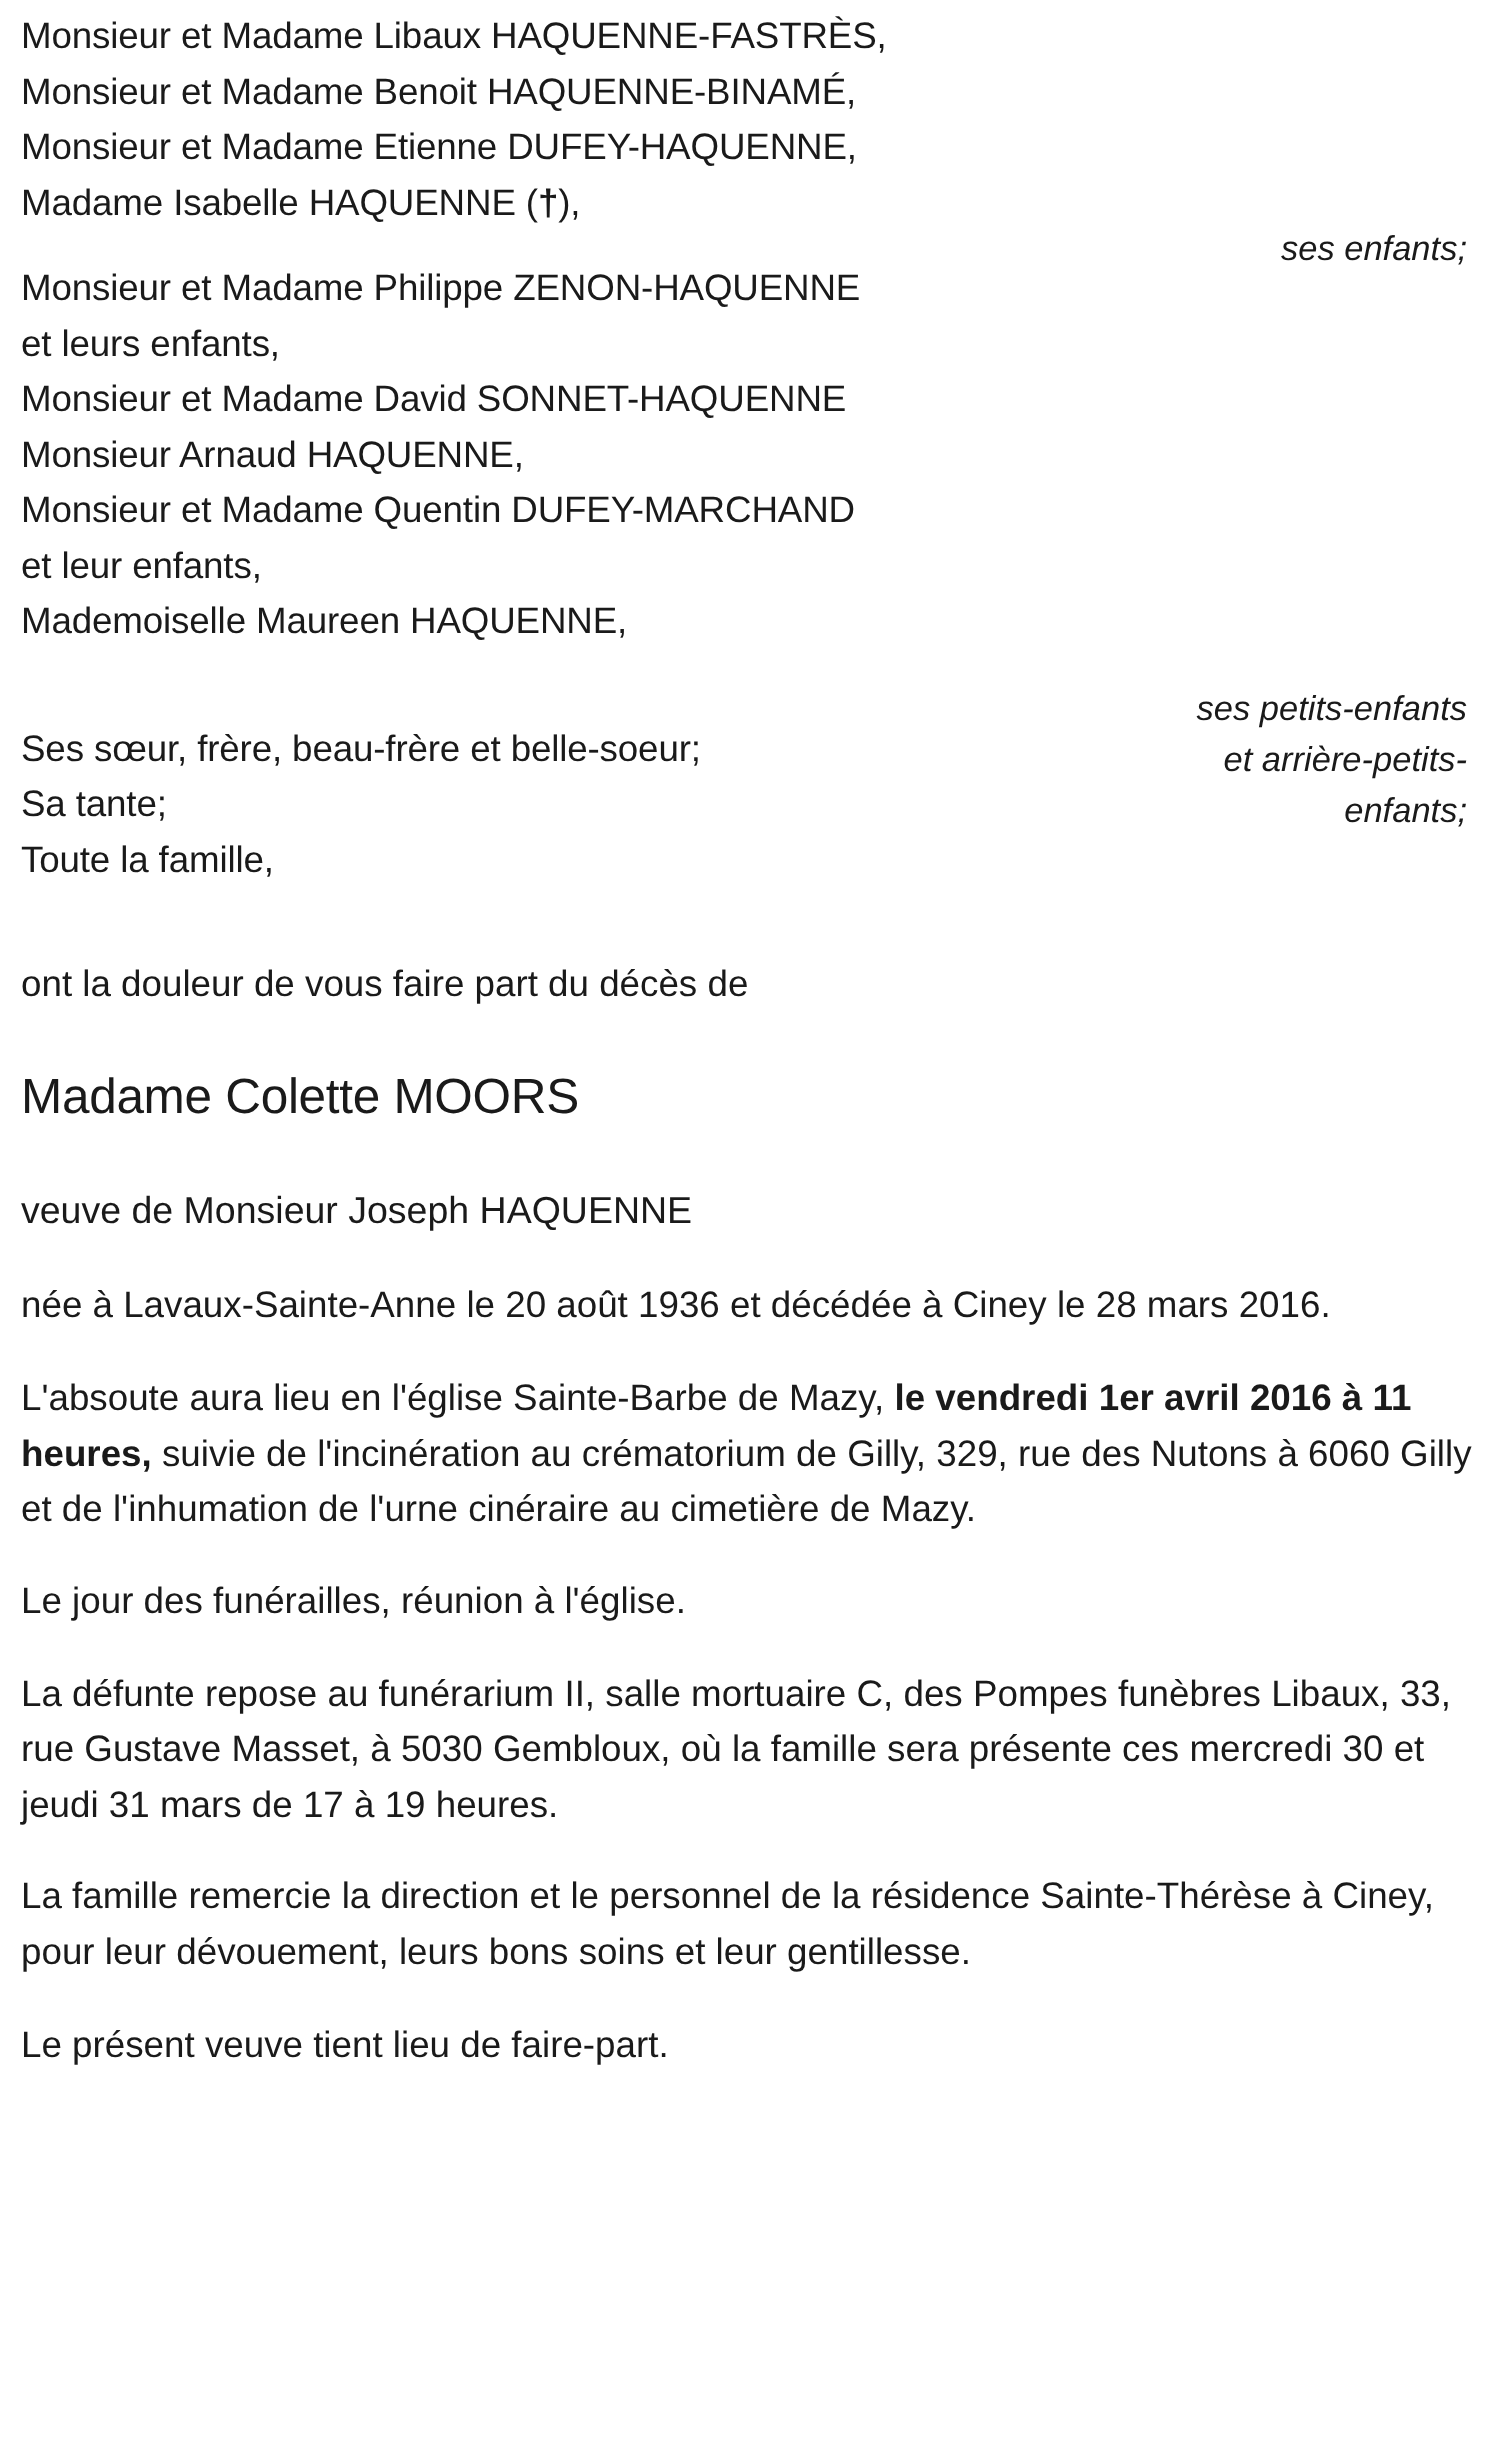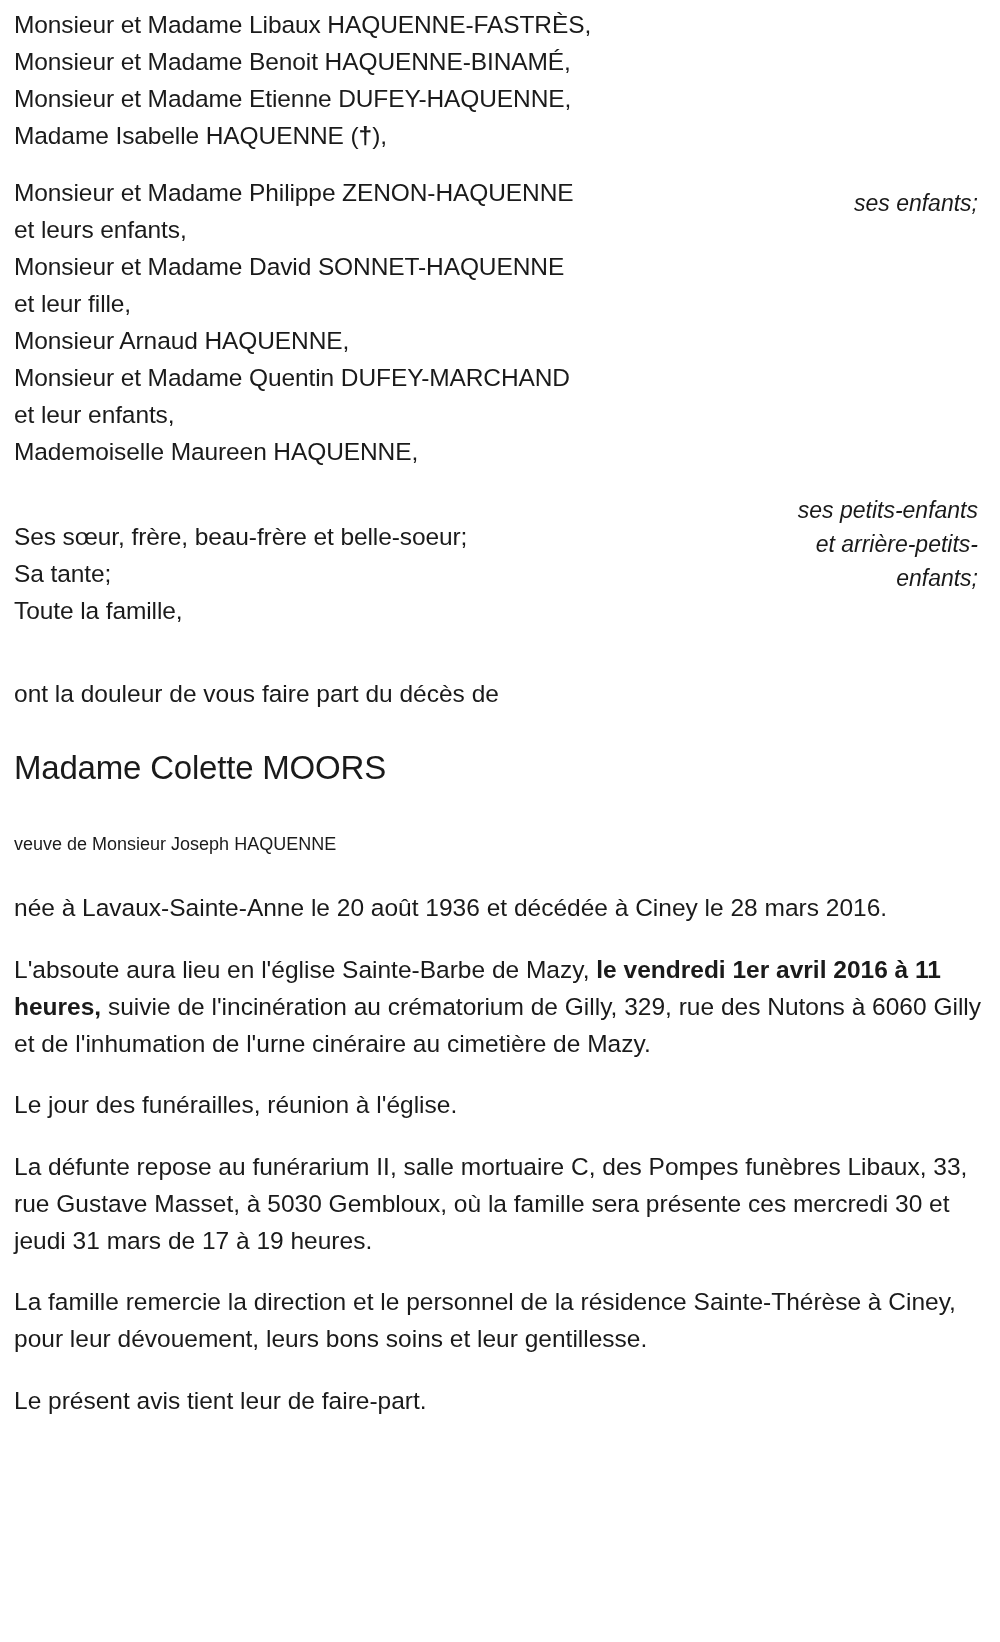--- a/index.html
+++ b/index.html
@@ -47,21 +47,20 @@
   
   .descriptor {
     position: absolute;
     right: 4px;
     width: 320px;
     text-align: right;
     font-style: italic;
     font-size: 23px;
     line-height: 34px;
     color: #1a1a1a;
-    margin-top: 38px;
   }
   #desc-enfants { top: 142px; }
   #desc-petits  { top: 449px; }
 
   .gap-small { height: 20px; }
   .gap-large { height: 48px; }
 
   
   .announce {
     font-size: 24.5px;
@@ -70,21 +69,21 @@
   }
   .deceased-name {
     font-size: 33px;
     font-weight: normal;
     line-height: 44px;
     letter-spacing: -0.2px;
     margin-top: 34px;
     margin-bottom: 0;
   }
   .widow {
-    font-size: 18px;
+    font-size: 25px;
     line-height: 37px;
     margin-top: 36px;
   }
 
   
   .para {
     font-size: 24.5px;
     line-height: 37px;
     margin-top: 26px;
     text-align: left;
@@ -118,21 +117,20 @@
       </div>
     </div>
 
     <div class="gap-small"></div>
 
     <div class="rel-group">
       <div class="names">
         <div class="name-line">Monsieur et Madame Philippe ZENON-HAQUENNE</div>
         <div class="name-line">et leurs enfants,</div>
         <div class="name-line">Monsieur et Madame David SONNET-HAQUENNE</div>
-        <div class="name-line">et leur fille,</div>
         <div class="name-line">Monsieur Arnaud HAQUENNE,</div>
         <div class="name-line">Monsieur et Madame Quentin DUFEY-MARCHAND</div>
         <div class="name-line">et leur enfants,</div>
         <div class="name-line">Mademoiselle Maureen HAQUENNE,</div>
       </div>
     </div>
 
     <div class="gap-large"></div>
 
     <div class="rel-group">
@@ -154,15 +152,15 @@
   <p class="para">née à Lavaux-Sainte-Anne le 20 août 1936 et décédée à Ciney le 28 mars 2016.</p>
 
   <p class="para tight"><span>L'absoute aura lieu en l'église Sainte-Barbe de Mazy, </span><b>le vendredi 1er avril 2016 à 11 heures,</b><span> suivie de l'incinération au crématorium de Gilly, 329, rue des Nutons à 6060 Gilly et de l'inhumation de l'urne cinéraire au cimetière de Mazy.</span></p>
 
   <p class="para tight">Le jour des funérailles, réunion à l'église.</p>
 
   <p class="para tight">La défunte repose au funérarium II, salle mortuaire C, des Pompes funèbres Libaux, 33, rue Gustave Masset, à 5030 Gembloux, où la famille sera présente ces mercredi 30 et jeudi 31 mars de 17 à 19 heures.</p>
 
   <p class="para tight">La famille remercie la direction et le personnel de la résidence Sainte-Thérèse à Ciney, pour leur dévouement, leurs bons soins et leur gentillesse.</p>
 
-  <p class="para tight">Le présent avis tient leur de faire-part.</p>
+  <p class="para tight">Le présent veuve tient lieu de faire-part.</p>
 
 </div>
 
 </body></html>

